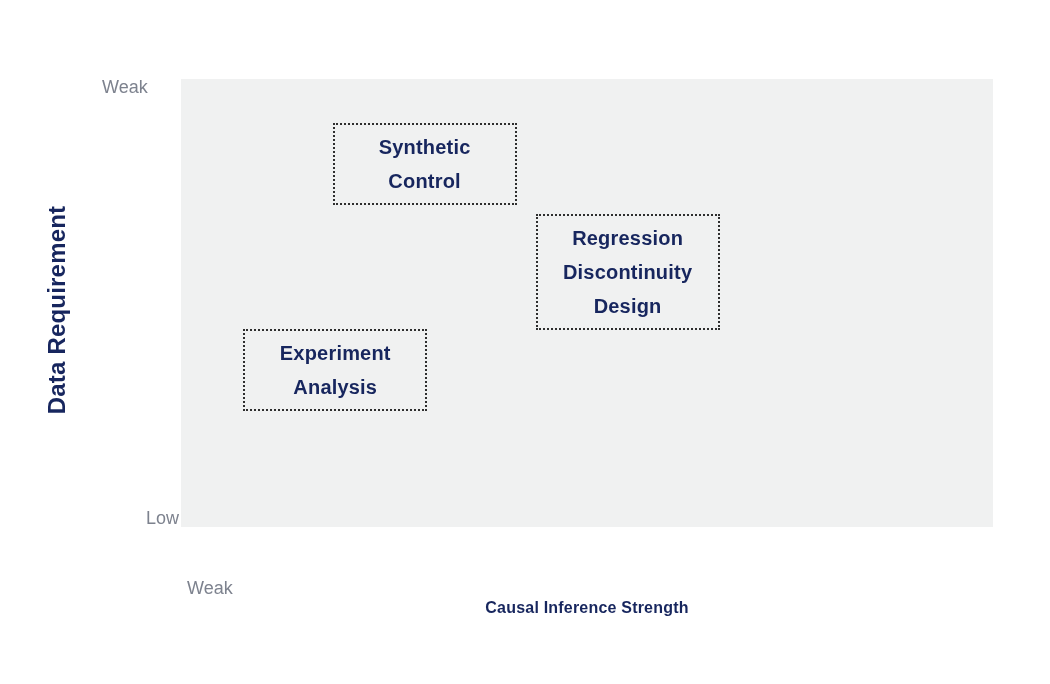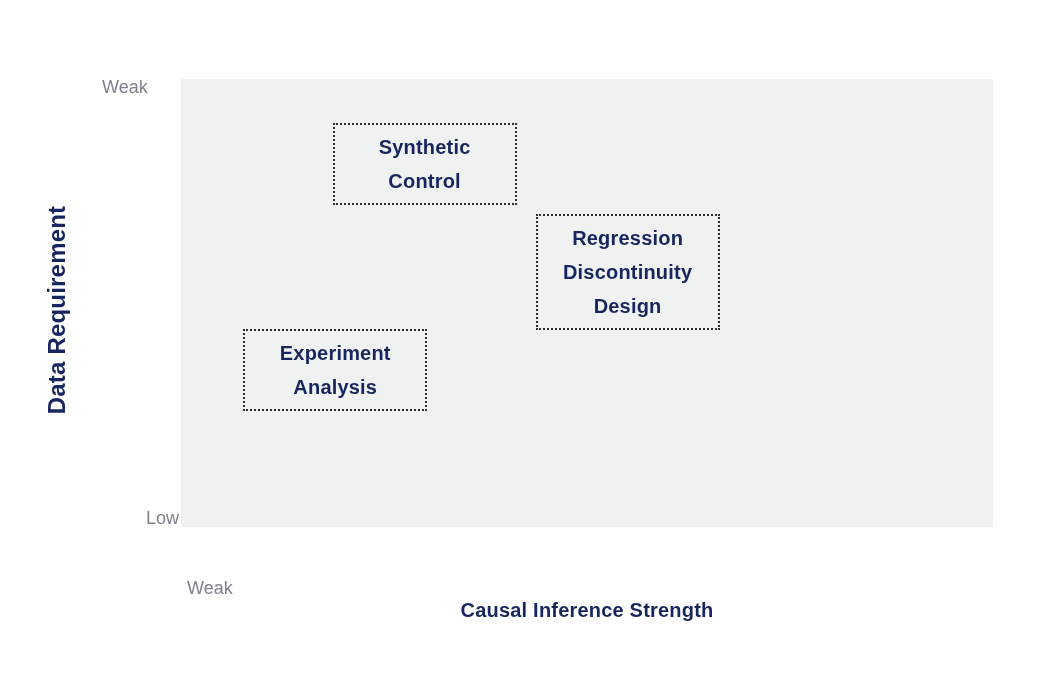--- a/index.html
+++ b/index.html
@@ -53,21 +53,21 @@
     font-weight: bold;
     letter-spacing: 0.2px;
   }
   .x-title {
     position: absolute;
     left: 181px;
     top: 599px;
     width: 812px;
     text-align: center;
     color: var(--navy);
-    font-size: 20px;
+    font-size: 16px;
     font-weight: bold;
     letter-spacing: 0.2px;
   }
   .tick {
     position: absolute;
     color: var(--tick-gray);
     font-size: 18px;
     line-height: 21px;
   }
   .tick-high { left: 102px; top: 77px; }

